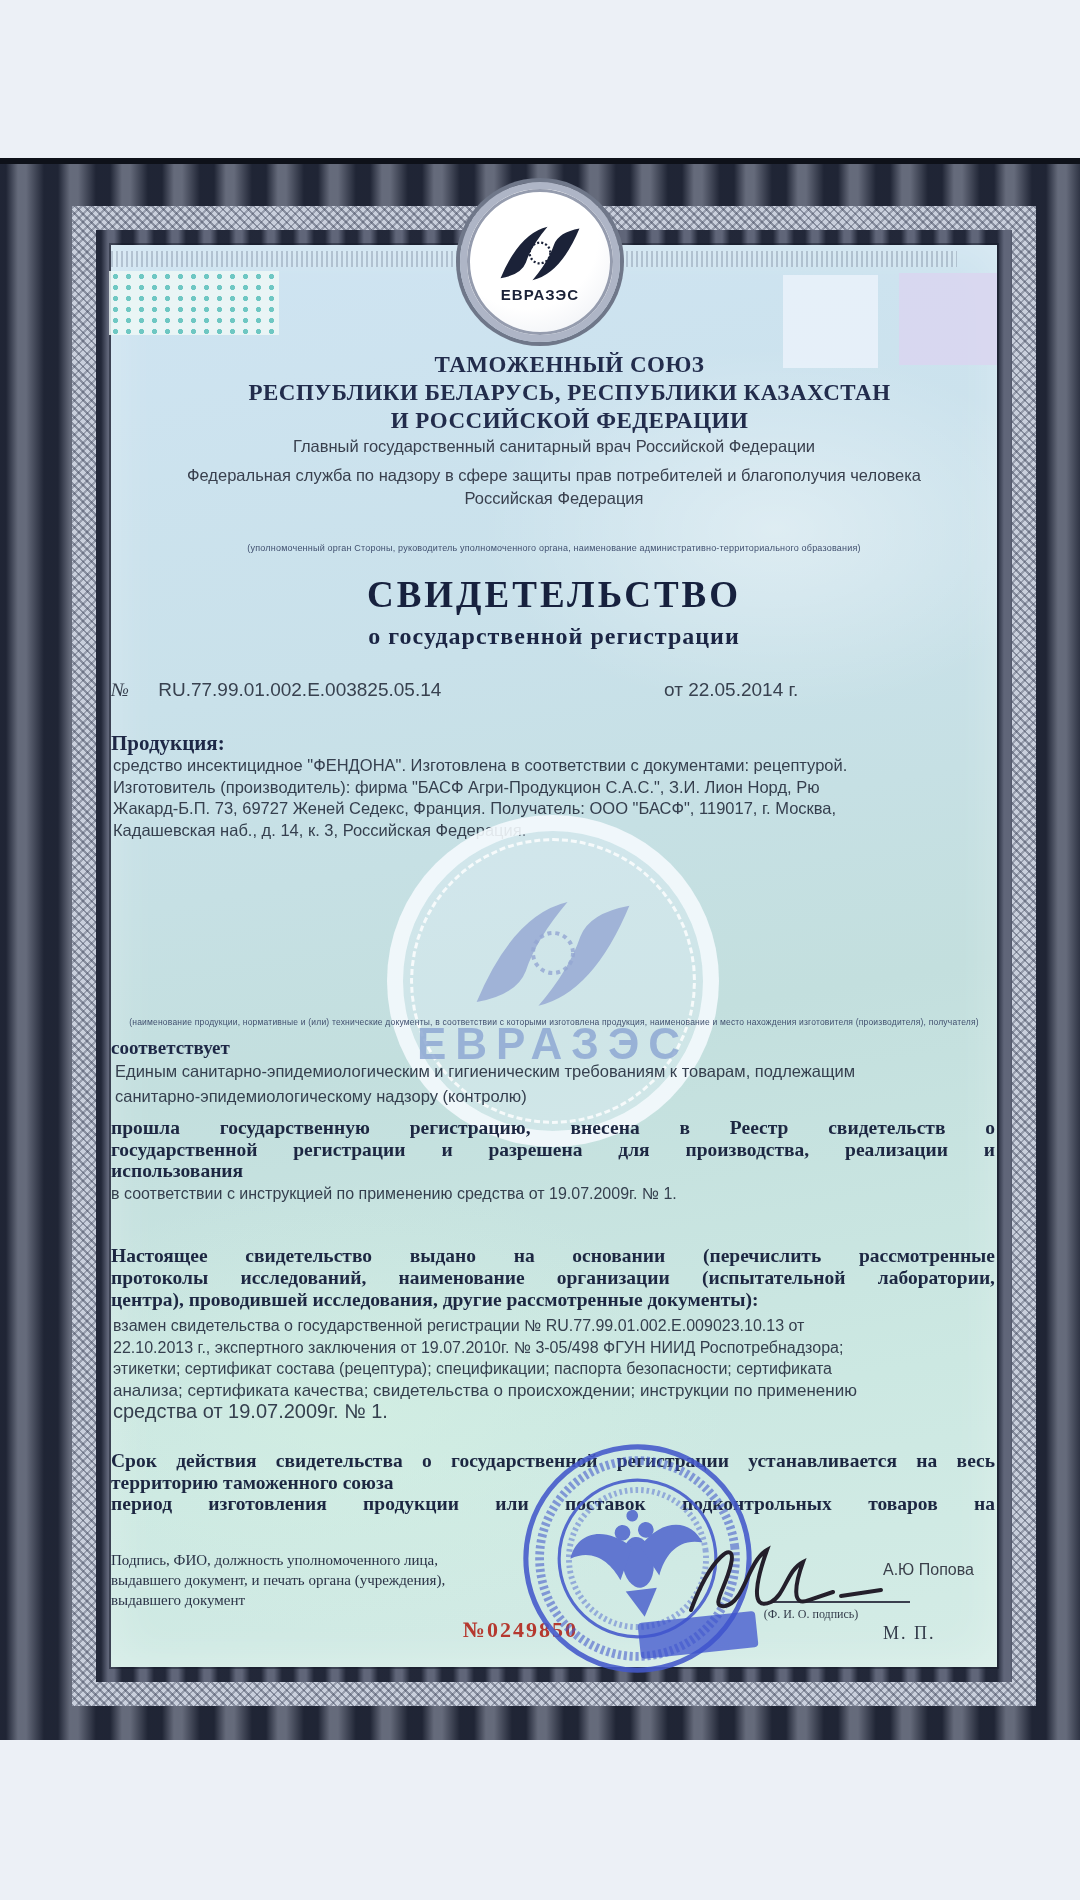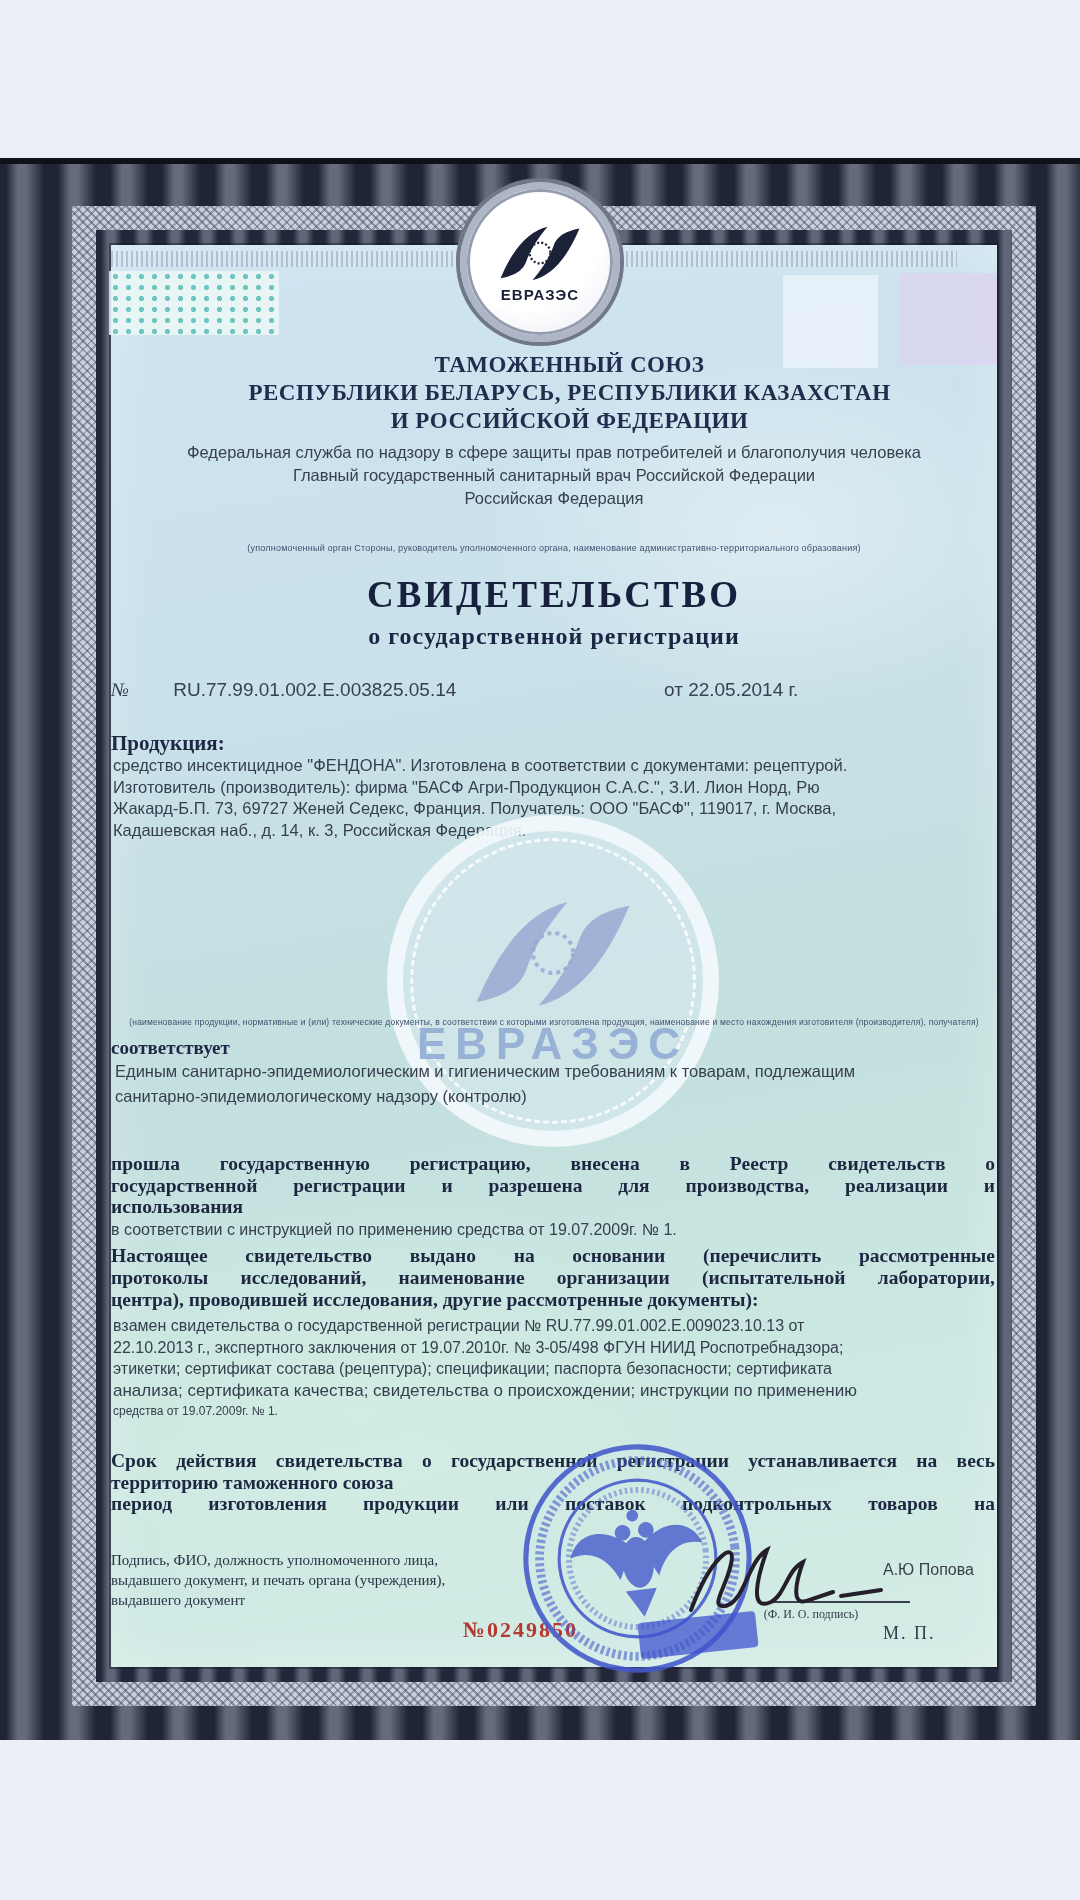--- a/index.html
+++ b/index.html
@@ -101,33 +101,33 @@
 
           <div class="abs band-stripes"></div>
           <div class="abs pattern-teal"></div>
           <div class="abs rect-white"></div>
           <div class="abs rect-lilac"></div>
 
           <div class="abs center" style="left:0;right:0;top:106px;">
             <div class="union-line">ТАМОЖЕННЫЙ СОЮЗ</div>
             <div class="union-line">РЕСПУБЛИКИ БЕЛАРУСЬ, РЕСПУБЛИКИ КАЗАХСТАН</div>
             <div class="union-line">И РОССИЙСКОЙ ФЕДЕРАЦИИ</div>
+            <div class="auth-line">Главный государственный санитарный врач Российской Федерации</div>
             <div class="auth-line" style="margin-top:6px;">Федеральная служба по надзору в сфере защиты прав потребителей и благополучия человека</div>
-            <div class="auth-line">Главный государственный санитарный врач Российской Федерации</div>
             <div class="auth-line">Российская Федерация</div>
           </div>
 
           <div class="abs center footnote" style="left:40px;right:40px;top:298px;">(уполномоченный орган Стороны, руководитель уполномоченного органа, наименование административно-территориального образования)</div>
 
           <div class="abs center cert-title" style="left:0;right:0;top:328px;">СВИДЕТЕЛЬСТВО</div>
           <div class="abs center cert-subtitle" style="left:0;right:0;top:378px;">о государственной регистрации</div>
 
           <div class="abs numrow" style="left:0;right:0;top:434px;">
             <span class="no">№</span>
-            <span style="margin-left:39px;">RU.77.99.01.002.Е.003825.05.14</span>
+            <span style="margin-left:24px;">RU.77.99.01.002.Е.003825.05.14</span>
             <span class="abs" style="left:553px;top:0;">от  22.05.2014 г.</span>
           </div>
 
           <div class="abs sec-heading" style="left:0;top:486px;">Продукция:</div>
           <div class="abs" style="left:2px;right:0;top:510px;">
             <div class="body-line">средство инсектицидное "ФЕНДОНА". Изготовлена в соответствии с документами: рецептурой.</div>
             <div class="body-line">Изготовитель (производитель): фирма "БАСФ Агри-Продукцион С.А.С.", З.И. Лион Норд, Рю</div>
             <div class="body-line">Жакард-Б.П. 73, 69727 Женей Седекс, Франция. Получатель: ООО "БАСФ", 119017, г. Москва,</div>
             <div class="body-line">Кадашевская наб., д. 14, к. 3, Российская Федерация.</div>
           </div>
@@ -142,38 +142,38 @@
           </div>
 
           <div class="abs center footnote" style="left:0;right:0;top:772px;font-size:8.5px;">(наименование продукции, нормативные и (или) технические документы, в соответствии с которыми изготовлена продукция, наименование и место нахождения изготовителя (производителя), получателя)</div>
 
           <div class="abs sec-heading" style="left:0;top:792px;font-size:19px;">соответствует</div>
           <div class="abs" style="left:4px;right:0;top:814px;">
             <div class="body-line" style="line-height:25px;">Единым санитарно-эпидемиологическим и гигиеническим требованиям к товарам, подлежащим</div>
             <div class="body-line" style="line-height:25px;">санитарно-эпидемиологическому надзору (контролю)</div>
           </div>
 
-          <div class="abs" style="left:0;right:2px;top:908px;">
+          <div class="abs" style="left:0;right:2px;top:872px;">
             <div class="jline">прошла государственную регистрацию, внесена в Реестр свидетельств о</div>
             <div class="jline">государственной регистрации и разрешена для производства, реализации и</div>
             <div class="jline last">использования</div>
             <div class="body-line" style="font-size:16px;margin-top:1px;">в соответствии с инструкцией по применению средства от 19.07.2009г. № 1.</div>
           </div>
 
           <div class="abs" style="left:0;right:2px;top:1000px;">
             <div class="jline" style="line-height:22px;">Настоящее свидетельство выдано на основании (перечислить рассмотренные</div>
             <div class="jline" style="line-height:22px;">протоколы исследований, наименование организации (испытательной лаборатории,</div>
             <div class="jline last" style="line-height:22px;">центра), проводившей исследования, другие рассмотренные документы):</div>
           </div>
           <div class="abs" style="left:2px;right:0;top:1070px;">
             <div class="body-line" style="font-size:16px;">взамен свидетельства о государственной регистрации № RU.77.99.01.002.Е.009023.10.13 от</div>
             <div class="body-line" style="font-size:16px;">22.10.2013 г., экспертного заключения от 19.07.2010г. № 3-05/498 ФГУН НИИД Роспотребнадзора;</div>
             <div class="body-line" style="font-size:16px;">этикетки; сертификат состава (рецептура); спецификации; паспорта безопасности; сертификата</div>
             <div class="body-line" style="font-size:17px;">анализа; сертификата качества; свидетельства о происхождении; инструкции по применению</div>
-            <div class="body-line" style="font-size:12px;">средства от 19.07.2009г. № 1.</div>
+            <div class="body-line" style="font-size:20px;">средства от 19.07.2009г. № 1.</div>
           </div>
 
           <div class="abs" style="left:0;right:2px;top:1205px;">
             <div class="jline">Срок действия свидетельства о государственной регистрации устанавливается на весь</div>
             <div class="jline last">территорию таможенного союза</div>
             <div class="jline">период изготовления продукции или поставок подконтрольных товаров на</div>
           </div>
 
           <div class="abs" style="left:0;top:1305px;width:420px;">
             <div class="issuer-line">Подпись, ФИО, должность уполномоченного лица,</div>

